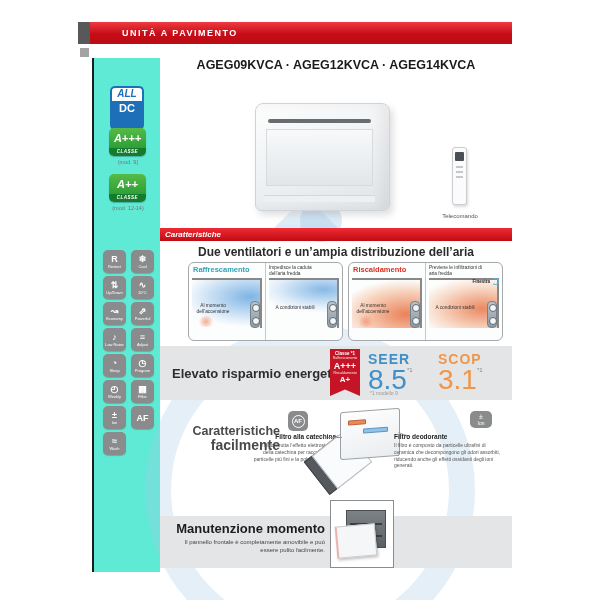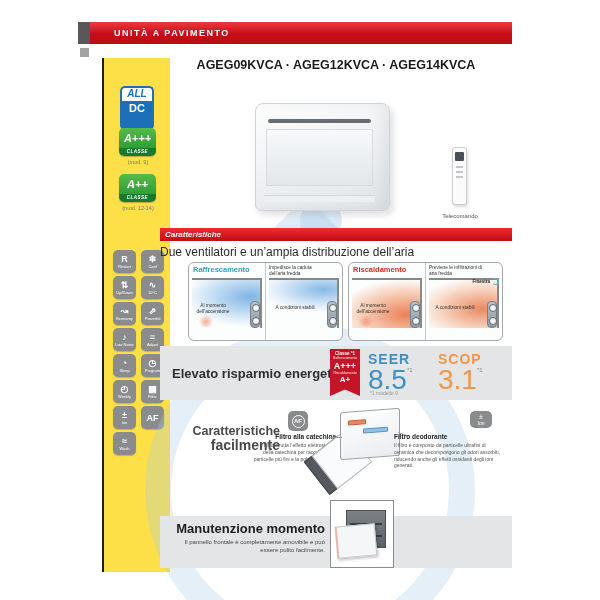--- a/index.html
+++ b/index.html
@@ -6,24 +6,24 @@
   body { width:600px; height:600px; position:relative; background:#fff;
          font-family:"Liberation Sans", sans-serif; color:#333; overflow:hidden; }
   .abs { position:absolute; }
 
   
   .corner-tab { left:78px; top:22px; width:12px; height:22px; background:#58585a; }
   .corner-sub { left:80px; top:48px; width:9px; height:9px; background:#a3a3a3; }
   .hdr { left:90px; top:22px; width:422px; height:22px;
          background:linear-gradient(180deg,#ef3a41,#c60d17 55%,#bb0c15);
          color:#fff; font-size:9px; font-weight:bold; letter-spacing:1.5px;
-         line-height:22px; padding-left:24px; }
-
-  
-  .rail { left:102px; top:58px; width:68px; height:514px; background:#fde047;
+         line-height:22px; padding-left:32px; }
+
+  
+  .rail { left:92px; top:58px; width:68px; height:514px; background:#5eead4;
           border-left:2px solid #1d1d1d;text-decoration:underline; }
   .alldc { position:absolute; left:16px; top:28px; width:34px; }
   .alldc-top { background:#fff; border:2px solid #1d70b7; border-bottom:none;
                border-radius:5px 5px 0 0; color:#1d70b7; font-weight:bold; font-style:italic;
                font-size:10px; text-align:center; height:15px; line-height:12px; }
   .alldc-bot { background:#1d70b7; border-radius:0 0 5px 5px; color:#fff; font-weight:bold;
                font-size:11px; text-align:center; height:29px; line-height:15px; }
   .cls { position:absolute; left:15px; width:37px; border-radius:5px; overflow:hidden;
          box-shadow:0 1px 1px rgba(0,0,0,.25); }
   .cls1 { top:70px; } .cls2 { top:116px; }
@@ -72,22 +72,22 @@
             box-shadow:0 5px 0 #c5c8cb, 0 10px 0 #c5c8cb; }
   .remote-cap { left:425px; top:213px; width:70px; text-align:center; font-size:6px; color:#555; }
 
   
   .feat-banner { left:160px; top:228px; width:352px; height:13px;
                  background:linear-gradient(180deg,#ef2b33,#c00b14);
                  color:#fff; font-size:8px; font-weight:bold; font-style:italic;
                  line-height:13px; padding-left:5px; }
 
   
-  .fans-title { left:160px; top:245px; width:352px; text-align:left; font-size:12px;
-                font-weight:normal; color:#2b2b2b; }
+  .fans-title { left:160px; top:245px; width:352px; text-align:center; font-size:12px;
+                font-weight:bold; color:#2b2b2b; }
   .panel-group { top:262px; width:155px; height:79px; border:1px solid #a6a9ac;
                  border-radius:6px; background:#fcfdfd; display:flex; overflow:hidden; }
   .pg-cool { left:188px; } .pg-heat { left:348px; }
   .sub { flex:1; position:relative; }
   .vdiv { width:1px; background:#c5c8ca; }
   .p-label { position:absolute; top:2px; left:4px; font-size:7.5px; font-weight:bold; z-index:3; }
   .lab-cool { color:#2fa3b5; } .lab-heat { color:#dd2f1e; }
   .p-note { position:absolute; top:2px; left:3px; width:58px; font-size:4.8px;
             line-height:1.2; color:#333; z-index:3; }
   .room { position:absolute; left:3px; right:3px; top:15px; bottom:12px;

